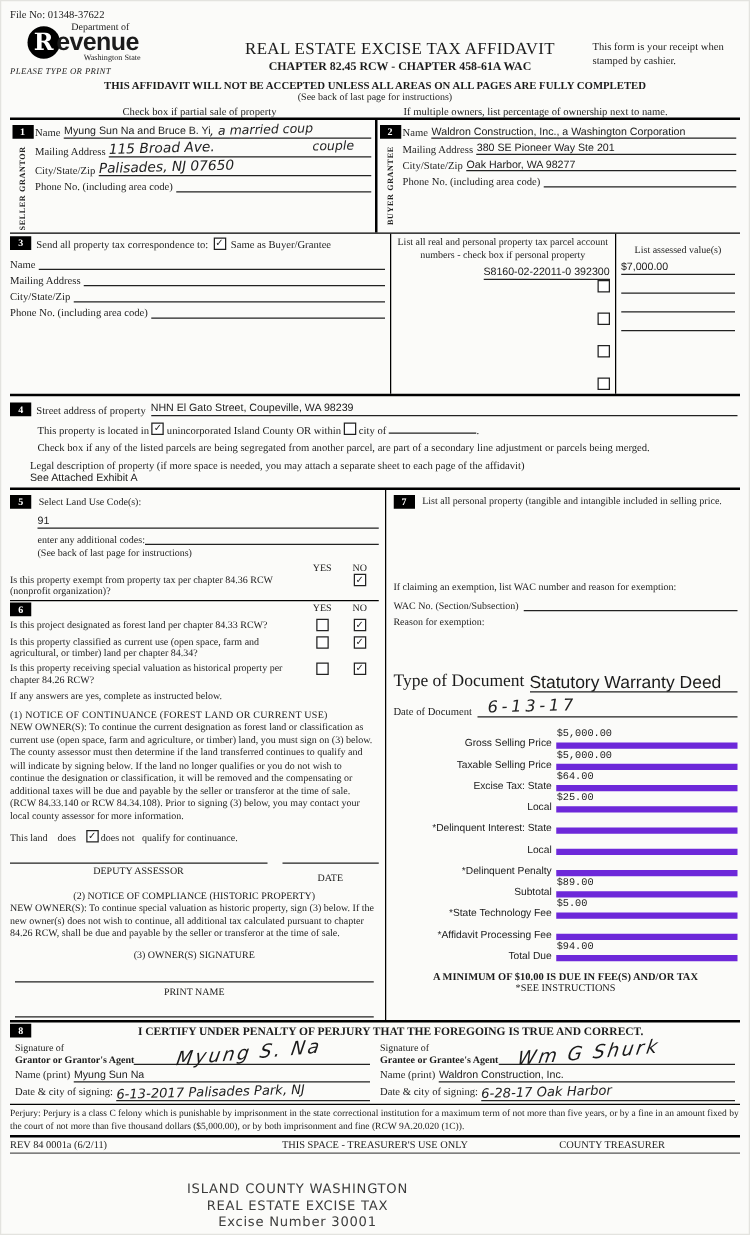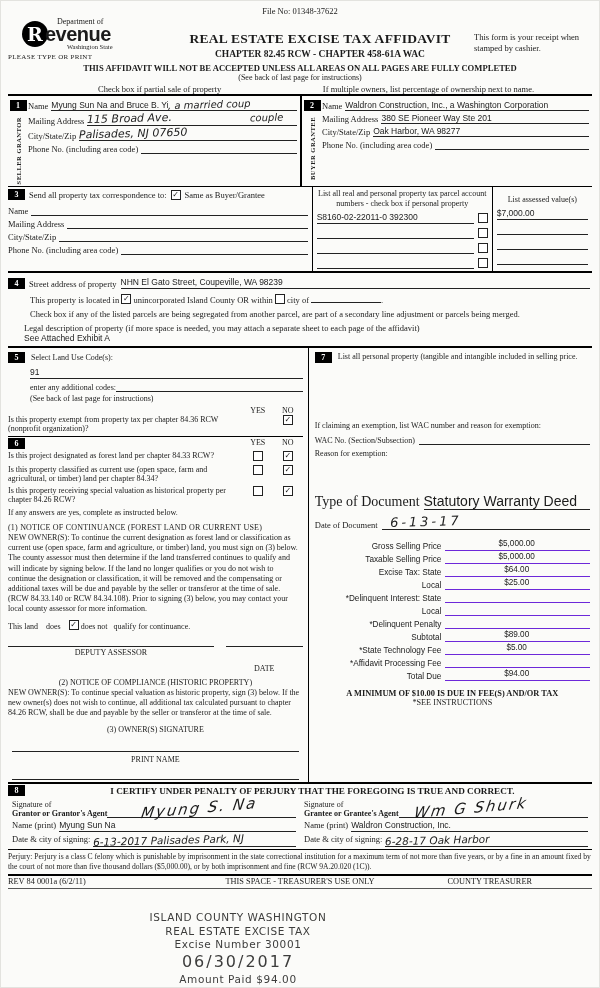--- a/index.html
+++ b/index.html
@@ -19,35 +19,35 @@
     display:inline-flex; align-items:center; justify-content:center; font-size:8px; flex:0 0 auto; }
   .cb { display:inline-block; width:8px; height:8px; border:1px solid #222; background:#fff;
     font-size:8px; line-height:8px; text-align:center; vertical-align:-1px; overflow:hidden;
     font-family:"DejaVu Sans", sans-serif; }
   .ul { border-bottom:1px solid #222; }
   .row { display:flex; align-items:flex-end; }
   .vlabel { writing-mode:vertical-rl; transform:rotate(180deg); font-size:6.5px; font-weight:bold;
     letter-spacing:.5px; text-align:center; color:#222; }
 
   
-  .fileno { text-align:center; font-size:8.5px; height:11px; }
+  .fileno { text-align:left; font-size:8.5px; height:11px; }
   .hdr { display:flex; margin-top:0; }
   .logo-wrap { width:158px; flex:0 0 auto; }
   .logo-row { display:flex; align-items:flex-start; padding-left:14px; }
   .logo-circle { width:26px; height:26px; border-radius:50%; background:#000; color:#fff;
     display:flex; align-items:center; justify-content:center; font-size:19px; font-weight:bold;
     font-family:"DejaVu Serif", serif; flex:0 0 auto; margin-top:4px; }
   .logo-texts { margin-left:-3px; }
   .logo-dept { font-size:8px; padding-left:12px; }
   .logo-rev { font-size:20px; font-weight:bold; letter-spacing:-.5px; line-height:.85;
     font-family:"Liberation Sans", sans-serif; }
   .logo-state { font-size:6.5px; padding-left:22px; }
-  .please { font-size:7px; letter-spacing:.3px; margin-top:3px; }
+  .please { font-size:7px; letter-spacing:.3px; margin-top:3px;font-style:italic; }
   .title-wrap { flex:1; text-align:center; padding-top:14px; }
-  .title { font-size:13.5px; font-weight:bold; letter-spacing:.3px; }
+  .title { font-size:13.5px; font-weight:normal; letter-spacing:.3px; }
   .subtitle { font-size:9.5px; font-weight:bold; margin-top:2px; }
   .receipt { width:118px; flex:0 0 auto; font-size:8.5px; padding-top:15px; line-height:1.25; }
   .notice { text-align:center; font-size:8.6px; font-weight:bold; margin-top:2px; }
   .seeback { text-align:center; font-size:8px; }
   .checkrow { display:flex; font-size:8.5px; margin-top:2px; }
   .checkrow .l { width:44%; padding-left:90px; box-sizing:border-box; }
   .checkrow .r { flex:1; text-align:center; }
 
   
   .parties { display:flex; border-top:2px solid #000; border-bottom:1px solid #000; }
@@ -60,21 +60,21 @@
   .pfield .lbl { white-space:nowrap; padding-right:3px; }
   .pfield .val { flex:1; border-bottom:1px solid #222; font-size:8.5px; min-height:10px; }
 
   
   .sec3 { display:flex; border-bottom:2px solid #000; font-size:8.5px; }
   .s3corr { width:52%; box-sizing:border-box; padding:2px 4px 2px 0; }
   .s3head { display:flex; align-items:center; gap:4px; }
   .s3parcel { width:31%; box-sizing:border-box; border-left:1px solid #000; border-right:1px solid #000; padding:2px 4px; }
   .s3assessed { flex:1; padding:2px 4px; }
   .s3ph { text-align:center; font-size:8px; line-height:1.2; }
-  .prow { display:flex; align-items:flex-end; margin-top:3px; }
+  .prow { display:flex; align-items:flex-end; margin-top:3px;flex-direction:column; }
   .prow .pv { flex:1; border-bottom:1px solid #222; min-height:11px; font-size:8.5px; }
   .prow .cb { margin-left:4px; margin-bottom:1px; }
   .arow { border-bottom:1px solid #222; min-height:11px; margin-top:3px; font-size:8.5px; }
 
   
   .sec4 { border-bottom:2px solid #000; padding:2px 2px 3px 0; font-size:8.5px; }
   .s4line { display:flex; align-items:flex-end; gap:4px; margin-top:2px; }
   .s4line .grow { flex:1; border-bottom:1px solid #222; min-height:11px; }
   .s4text { margin-top:4px; padding-left:22px; }
   .gap { display:inline-block; width:70px; border-bottom:1px solid #222; height:9px; }
@@ -86,27 +86,27 @@
   .q { font-size:8px; line-height:1.25; }
   .yn { display:flex; font-size:8px; }
   .yn .qt { flex:1; padding-right:2px; }
   .yn .cy, .yn .cn { width:30px; text-align:center; flex:0 0 auto; }
   .ynhead { display:flex; font-size:8px; font-weight:normal; }
   .ynhead .sp { flex:1; }
   .ynhead .cy, .ynhead .cn { width:30px; text-align:center; }
   .body8 { font-size:8px; line-height:1.28; text-align:left; }
   .sigline { display:flex; gap:12px; margin-top:14px; font-size:8px; }
   .sigline .a { flex:1.6; border-top:1px solid #222; text-align:center; padding-top:1px; }
-  .sigline .d { flex:.6; border-top:1px solid #222; text-align:center; padding-top:17px; }
+  .sigline .d { flex:.6; border-top:1px solid #222; text-align:center; padding-top:7px; }
   .centered { text-align:center; }
 
   
   .feerow { display:flex; align-items:flex-end; margin-top:1.5px; }
   .feelabel { width:46%; text-align:right; padding-right:4px; font-family:"Liberation Sans", sans-serif; font-size:8.2px; white-space:nowrap; }
-  .feeval { flex:1; border-bottom:1px solid #6d28d9; text-align:center; font-family:Liberation Sans, sans-serif; font-size:8.2px; min-height:10.5px; padding-right:2px; }
+  .feeval { flex:1; border-bottom:5px solid #6d28d9; text-align:left; font-family:Liberation Mono, monospace; font-size:8.2px; min-height:10.5px; padding-right:2px; }
 
   
   .sec8 { border-bottom:1px solid #000; padding:1px 0 2px 0; }
   .s8head { display:flex; align-items:center; gap:8px; }
   .s8title { flex:1; text-align:center; font-weight:bold; font-size:9.2px; }
   .s8cols { display:flex; margin-top:1px; }
   .s8col { width:50%; box-sizing:border-box; padding:0 4px; font-size:8.5px; }
   .s8sigrow { display:flex; align-items:flex-end; }
   .s8siglbl { font-size:8px; line-height:1.15; white-space:nowrap; }
   .s8sigval { flex:1; border-bottom:1px solid #222; text-align:center; position:relative; height:20px; }

